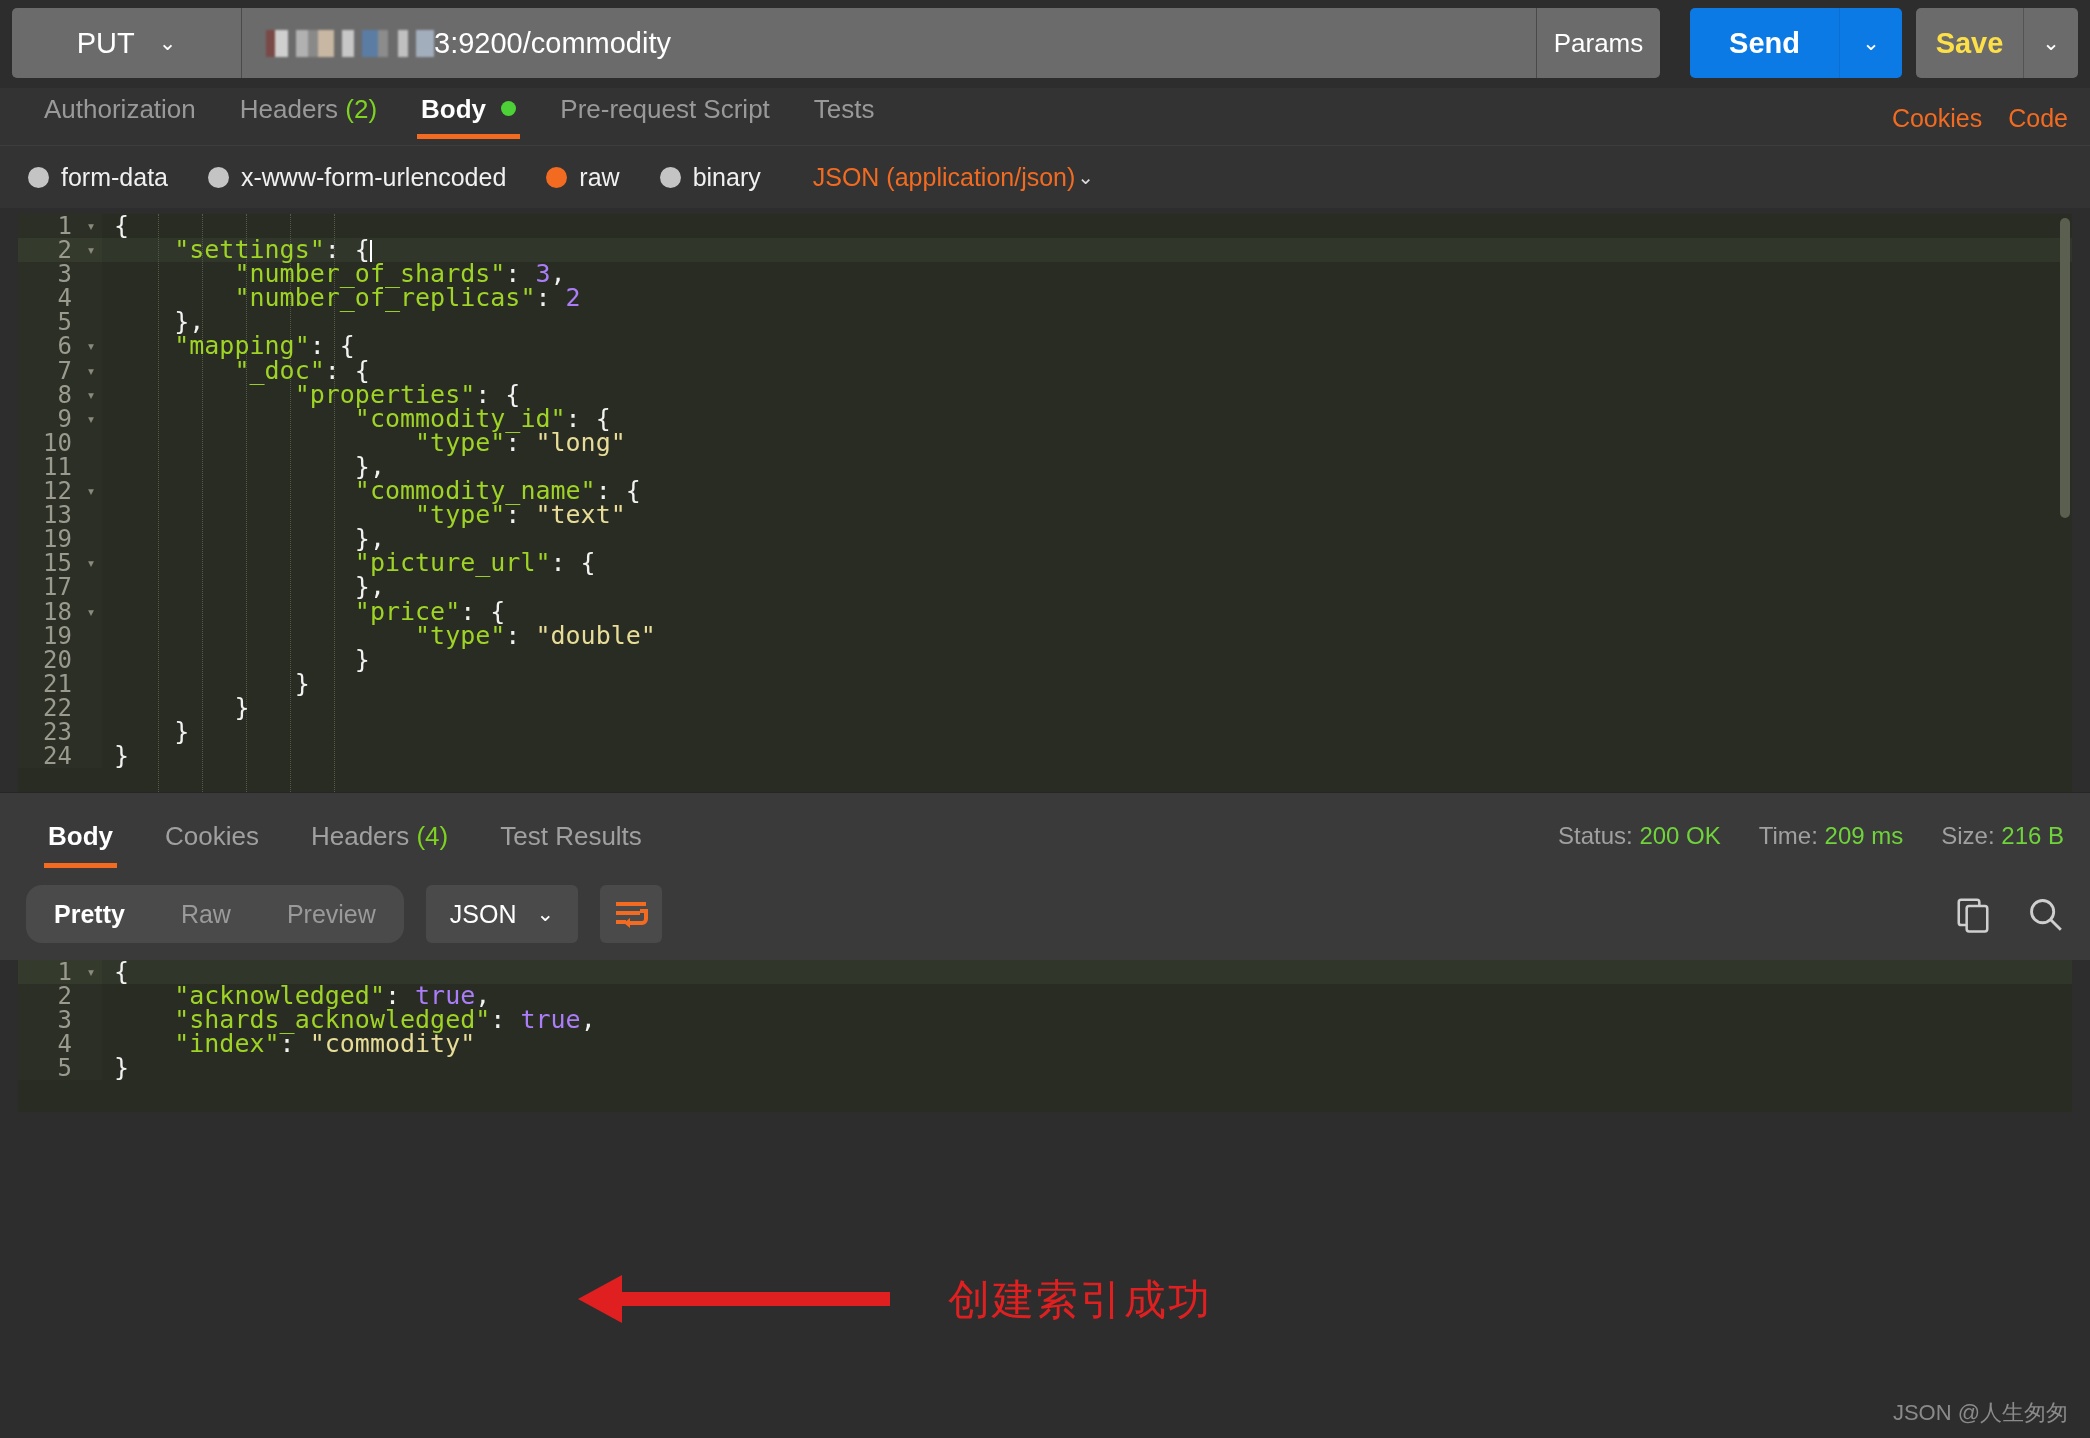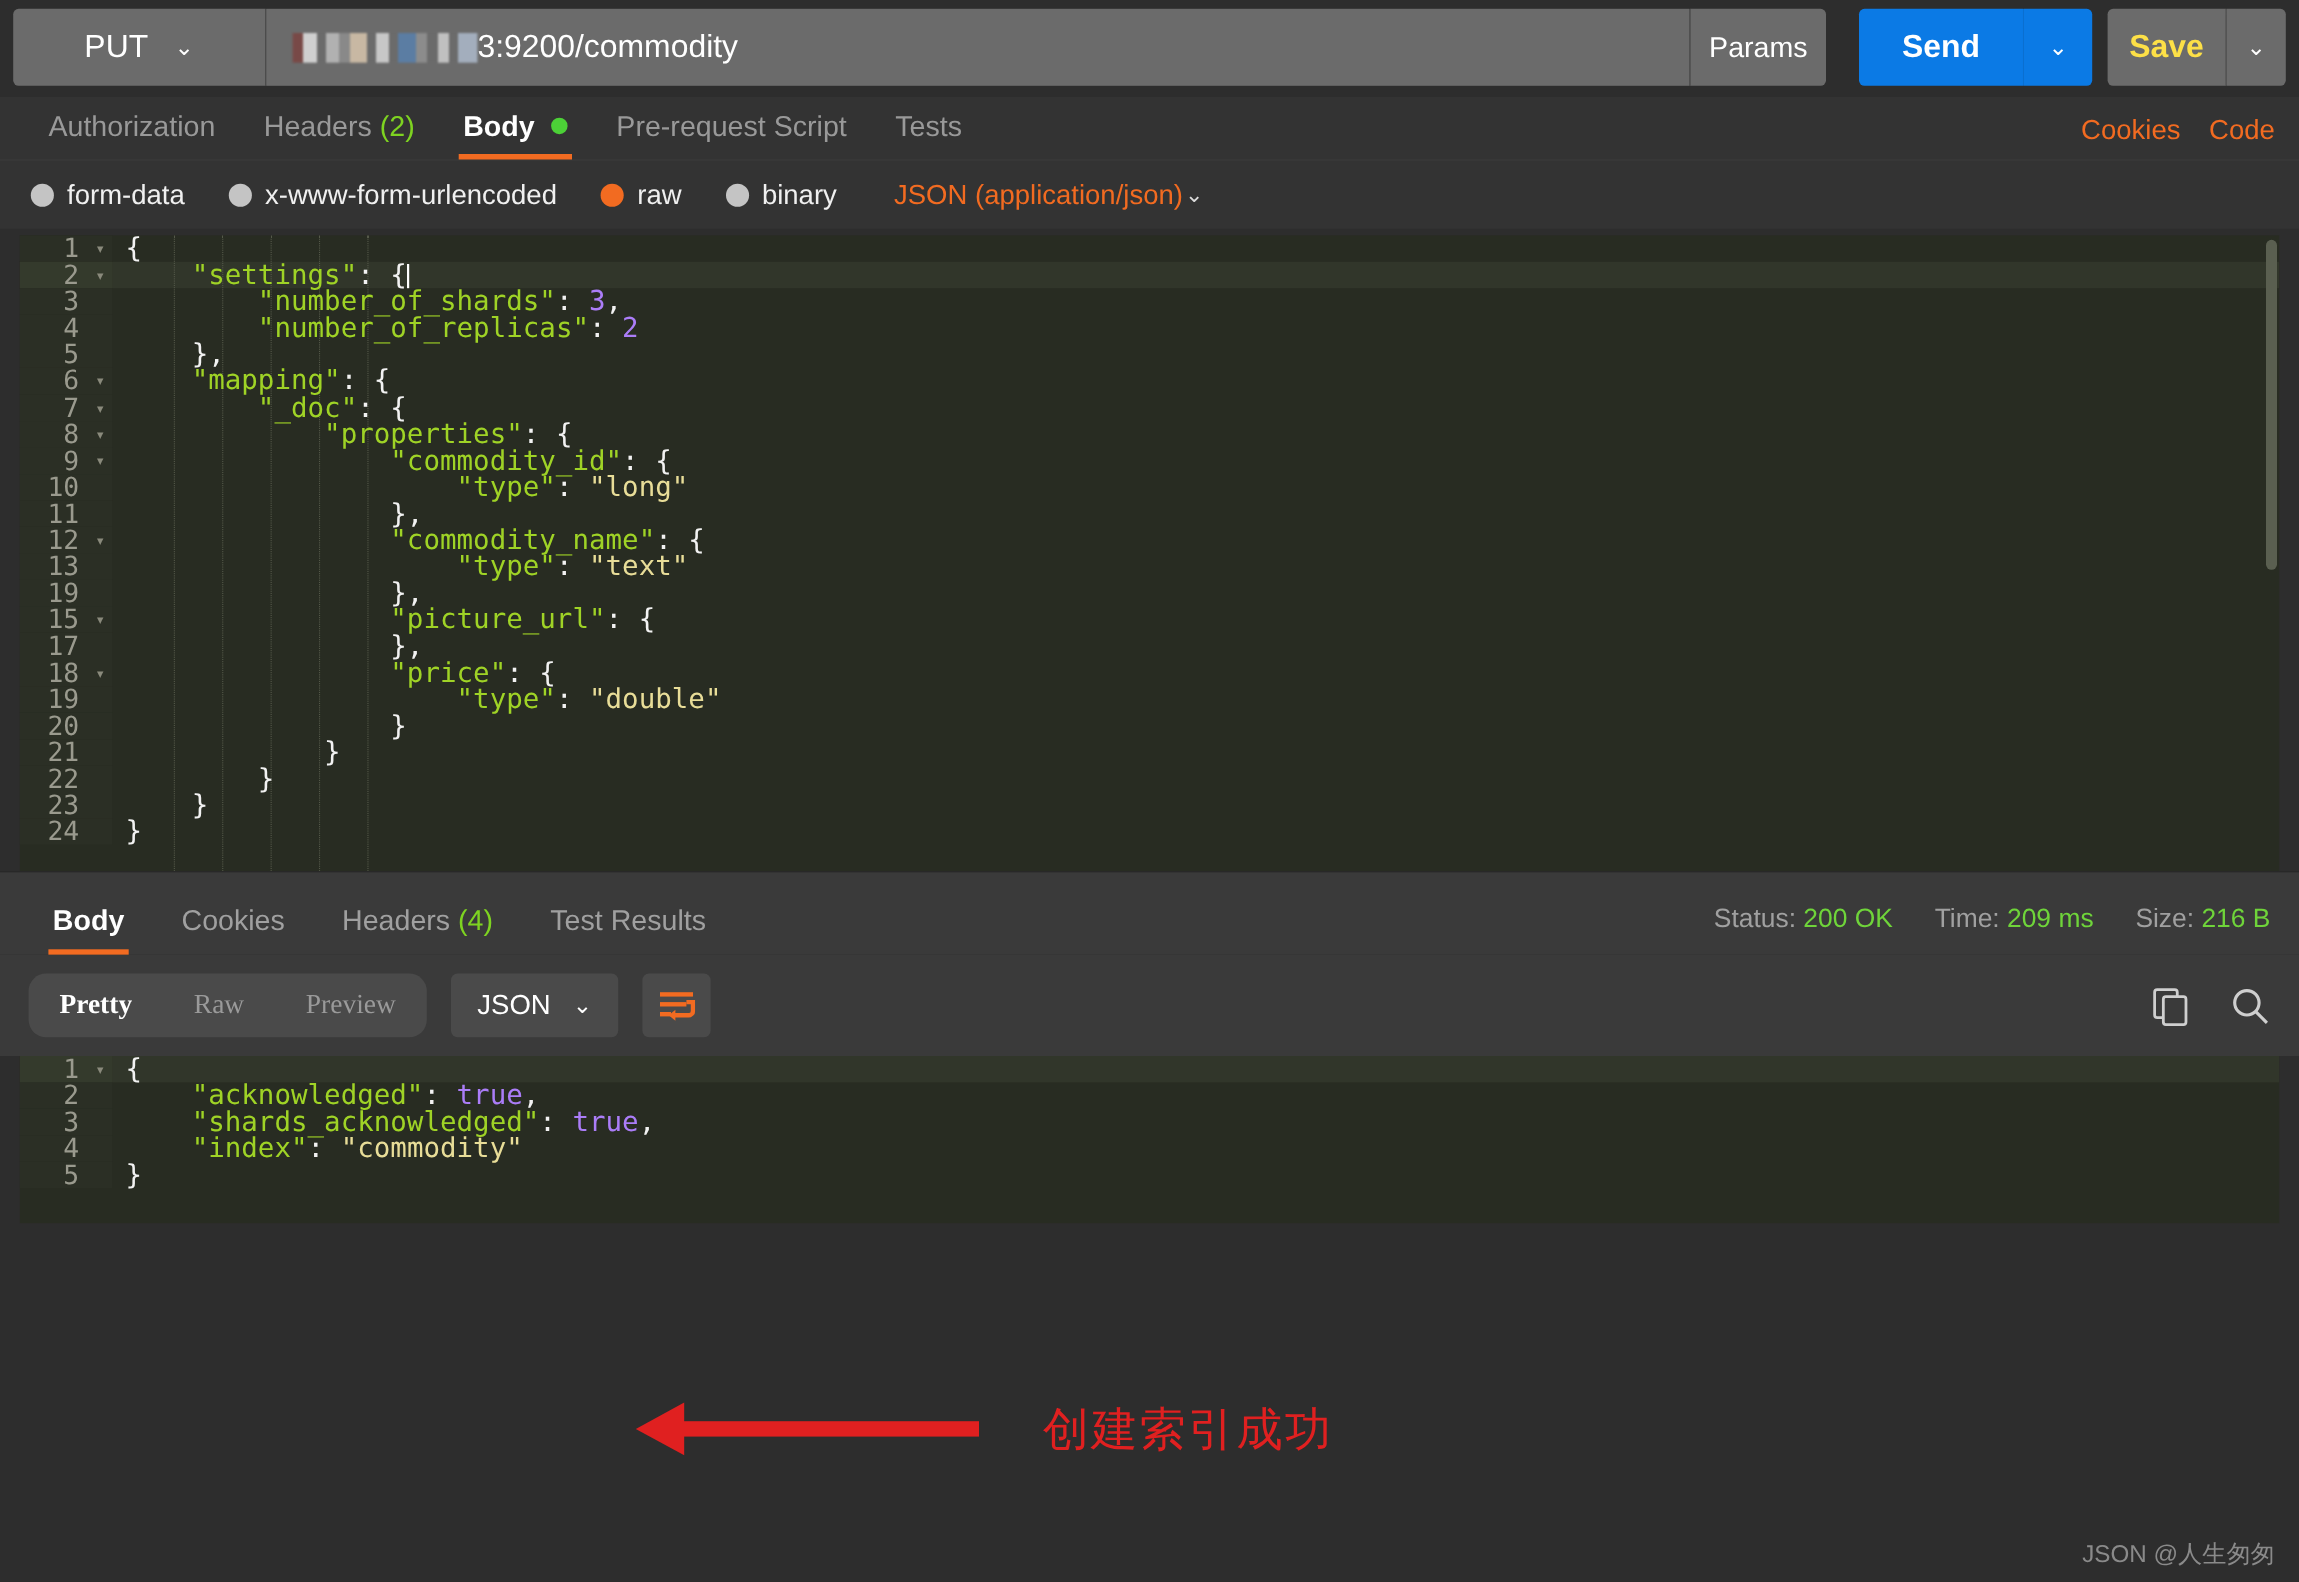--- a/index.html
+++ b/index.html
@@ -99,21 +99,21 @@
   .save-caret {
     width: 54px; height: 70px;
     background: #6b6b6b;
     color: #fff; font-size: 21px;
     display: flex; align-items: center; justify-content: center;
     border-radius: 0 5px 5px 0;
   }
 
   
   .req-tabs {
-    display: flex; align-items: flex-end;
+    display: flex; align-items: center;
     height: 58px;
     padding: 0 0 0 22px;
     background: #333333;
     border-bottom: 1px solid #3d3d3d;
     position: relative;
   }
   .rtab {
     color: #999999;
     font-size: 26px;
     padding: 0 22px 14px 22px;
@@ -272,21 +272,20 @@
     padding: 0 24px;
     background: #3a3a3a;
     position: relative;
   }
   .seg-group {
     display: flex; align-items: flex-start;
     background: #4a4a4a;
     border-radius: 16px;
     height: 58px;
     margin-left: 2px;
-    font-family: Liberation Serif, serif;
   }
   .seg {
     padding: 0 28px;
     height: 58px;
     display: flex; align-items: center;
     color: #9a9a9a; font-size: 25px;
   }
   .seg.active { color: #ffffff; font-weight: bold; }
   .json-select {
     display: flex; align-items: center; gap: 20px;

